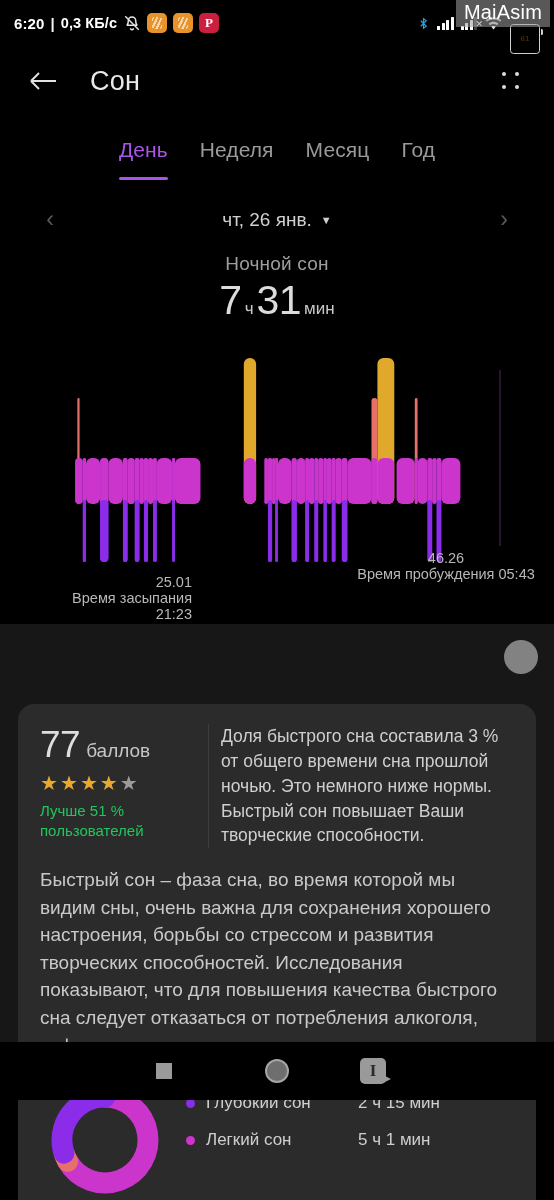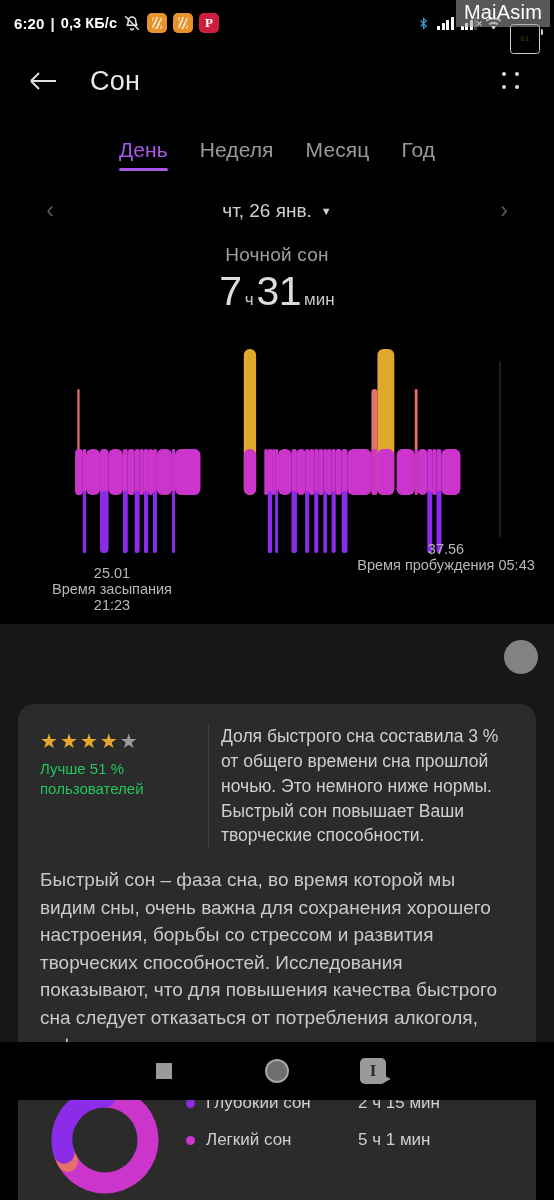--- a/index.html
+++ b/index.html
@@ -65,21 +65,21 @@
   .appbar{ height:70px; display:flex; align-items:center; padding:0 26px; }
   .back-btn{ width:34px; height:34px; display:flex; align-items:center; justify-content:center; cursor:pointer;}
   .title{ color:#e9e9e9; font-size:27px; margin-left:30px; font-weight:normal; letter-spacing:.2px;}
   .ab-spacer{ flex:1; }
   .more-btn{ width:34px; height:34px; display:flex; align-items:center; justify-content:center;}
   .dots6{ display:grid; grid-template-columns:repeat(2,6px); grid-template-rows:repeat(2,6px); gap:7px;}
   .dots6 span{ width:4.5px; height:4.5px; background:#dcdcdc; border-radius:50%; display:block;}
 
   
   .tabs{ display:flex; justify-content:center; align-items:flex-start; gap:32px; margin-top:22px; padding-bottom:4px;}
-  .tab{ color:#9a9a9a; font-size:21px; position:relative; padding-bottom:9px; cursor:pointer; letter-spacing:.1px;}
+  .tab{ color:#9a9a9a; font-size:21px; position:relative; padding-bottom:18px; cursor:pointer; letter-spacing:.1px;}
   .tab.active{ color:#a855e8; }
   .tab.active:after{
     content:""; position:absolute; left:0; right:0; bottom:0; height:3px;
     background:#a855e8; border-radius:2px;
   }
 
   
   .datenav{ display:flex; align-items:center; justify-content:space-between; padding:0 38px; margin-top:24px;}
   .arrow{ color:#5a5a5a; font-size:23px; width:24px; text-align:center; cursor:pointer; line-height:1;}
   .datelabel{ color:#cfcfcf; font-size:19px; display:flex; align-items:center; gap:9px; cursor:pointer;}
@@ -89,21 +89,21 @@
   .summary{ text-align:center; margin-top:22px; }
   .sum-label{ color:#9d9d9d; font-size:19px; letter-spacing:.2px;}
   .sum-val{ margin-top:2px; color:#dcdcdc; display:flex; justify-content:center; align-items:baseline; gap:3px;}
   .big{ font-size:41px; font-weight:normal; letter-spacing:-.5px;}
   .unit{ font-size:17px; color:#c9c9c9; }
 
   
   .chartwrap{ position:relative; margin-top:26px; height:222px; }
   .chartwrap svg{ display:block; width:100%; height:100%; }
   .chart-labels{ position:relative; height:54px; color:#b8b8b8; font-size:14.5px;}
-  .lab-start{ position:absolute; left:32px; top:2px; text-align:center; width:160px;}
+  .lab-start{ position:absolute; left:32px; top:2px; text-align:right; width:160px;}
   .lab-end{ position:absolute; right:8px; top:-22px; text-align:center; width:200px;}
   .lab-date{ display:block; }
   .scroll-ball{
     position:absolute; right:16px; top:16px; width:34px; height:34px;
     border-radius:50%; background:#828282;
   }
 
   
   .legend{
     display:flex; align-items:center; justify-content:center; gap:4px;
@@ -344,21 +344,21 @@
         <rect x="432.13" y="108" width="4.56" height="46" rx="2.3" fill="#cc35cc"></rect>
         <rect x="436.69" y="108" width="4.56" height="104" rx="2.3" fill="#8b2ce8"></rect>
         <rect x="436.69" y="108" width="4.56" height="46" rx="2.3" fill="#cc35cc"></rect>
         <rect x="436.69" y="150" width="4.56" height="62" rx="2.3" fill="#8b2ce8"></rect>
         <rect x="441.25" y="108" width="19.15" height="46" rx="6.0" fill="#cc35cc"></rect>
       </svg>
   </div>
 
   <div class="chart-labels">
     <div class="lab-end">
-      <span class="lab-date">37.56</span>
+      <span class="lab-date">46.26</span>
       <span>Время пробуждения 05:43</span>
     </div>
     <div class="lab-start">
       <span class="lab-date">25.01</span>
       <span>Время засыпания 21:23</span>
     </div>
   </div>
 
   <div class="legend">
     <span class="lg-item">
@@ -378,20 +378,24 @@
       <span>Пробуждение</span>
     </span>
   </div>
 
   <div class="sheet">
     <div class="scroll-ball"></div>
 
     <div class="card">
       <div class="score-row">
         <div class="score-left">
+          <div class="score-num">
+            <span class="score-val">77</span>
+            <span class="score-unit">баллов</span>
+          </div>
           <div class="stars">
             <span class="star">★</span>
             <span class="star">★</span>
             <span class="star">★</span>
             <span class="star">★</span>
             <span class="star off">★</span>
           </div>
           <div class="score-sub">Лучше 51 %
 пользователей</div>
         </div>

